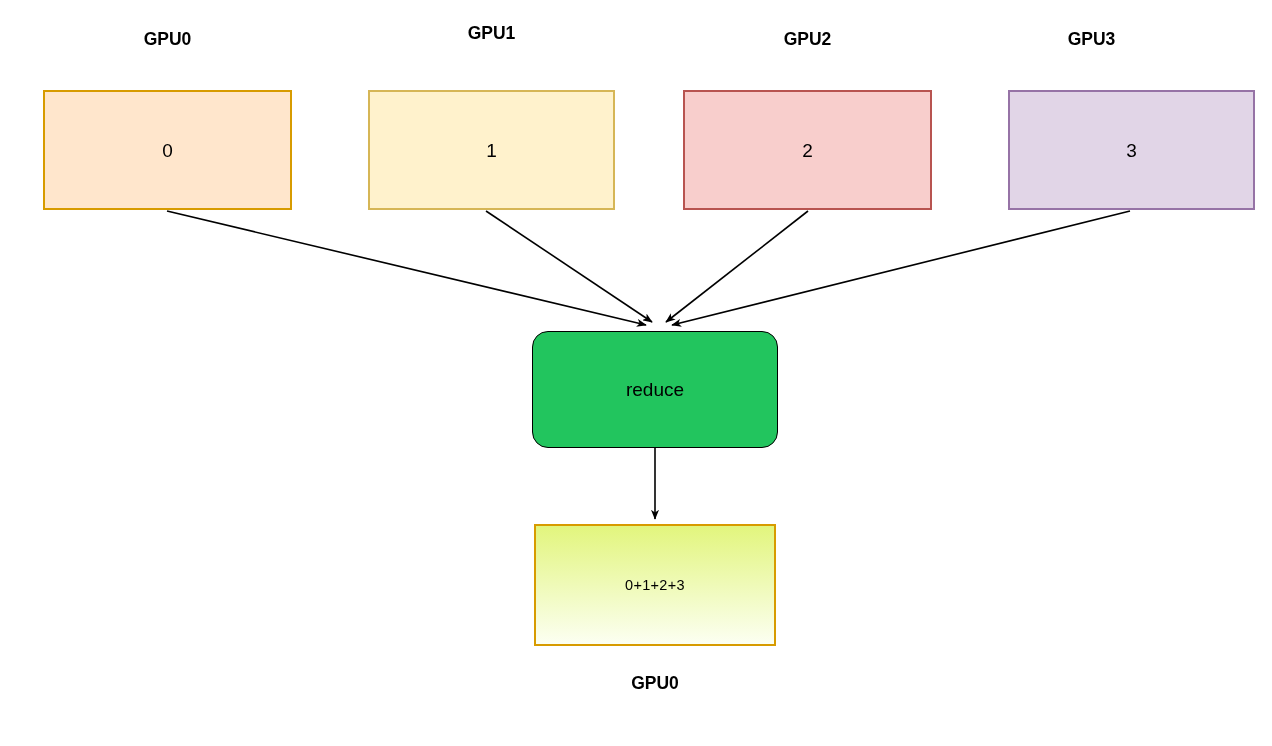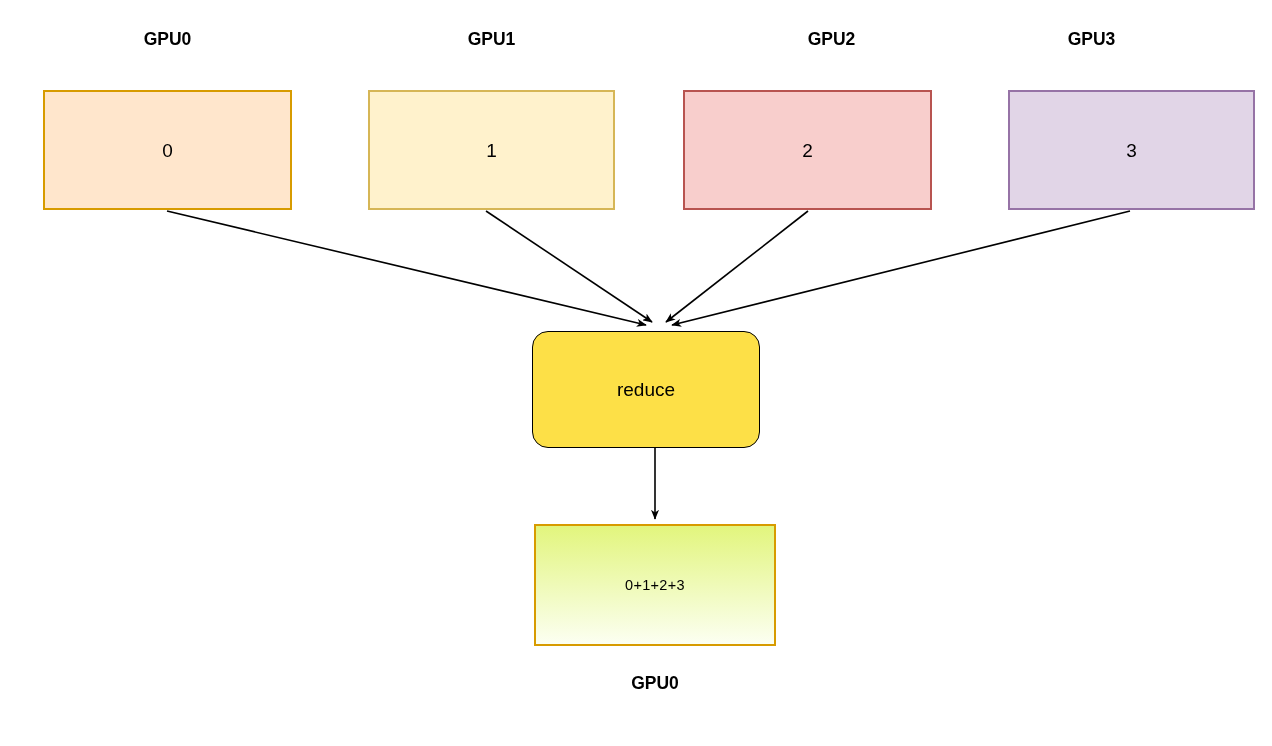--- a/index.html
+++ b/index.html
@@ -85,33 +85,33 @@
         <line x1="1130" y1="211" x2="672" y2="325"></line>
         <line x1="655" y1="448" x2="655" y2="519"></line>
       </g>
   </svg>
 
   <div id="nodes-group">
       <div class="node-label" style="left: 43px; top: 31px; width: 249px;">GPU0</div>
       <div class="node gpu-box" style="background: rgb(255, 230, 204); border-color: rgb(215, 155, 0); left: 43px; top: 90px; width: 249px; height: 120px;">
         <span>0</span>
       </div>
-      <div class="node-label" style="left: 368px; top: 31px; width: 247px;">GPU1</div>
+      <div class="node-label" style="left: 368px; top: 25px; width: 247px;">GPU1</div>
       <div class="node gpu-box" style="background: rgb(255, 242, 204); border-color: rgb(214, 182, 86); left: 368px; top: 90px; width: 247px; height: 120px;">
         <span>1</span>
       </div>
-      <div class="node-label" style="left: 707px; top: 31px; width: 249px;">GPU2</div>
+      <div class="node-label" style="left: 683px; top: 31px; width: 249px;">GPU2</div>
       <div class="node gpu-box" style="background: rgb(248, 206, 204); border-color: rgb(184, 84, 80); left: 683px; top: 90px; width: 249px; height: 120px;">
         <span>2</span>
       </div>
       <div class="node-label" style="left: 968px; top: 31px; width: 247px;">GPU3</div>
       <div class="node gpu-box" style="background: rgb(225, 213, 231); border-color: rgb(150, 115, 166); left: 1008px; top: 90px; width: 247px; height: 120px;">
         <span>3</span>
       </div>
-      <div class="node reduce-node" style="background: #fde047; border-color: rgb(0, 0, 0); left: 532px; top: 331px; width: 228px; height: 117px;">
+      <div class="node reduce-node" style="background: #22c55e; border-color: rgb(0, 0, 0); left: 532px; top: 331px; width: 246px; height: 117px;">
         <span>reduce</span>
       </div>
       <div class="node result-box" style="background: linear-gradient(rgb(226, 245, 125) 0%, rgb(252, 255, 242) 100%); border-color: rgb(215, 155, 0); left: 534px; top: 524px; width: 242px; height: 122px;">
         <span>0+1+2+3</span>
       </div>
       <div class="node-label" style="left: 534px; top: 675px; width: 242px;">GPU0</div>
     </div>
 
 </div>
 

